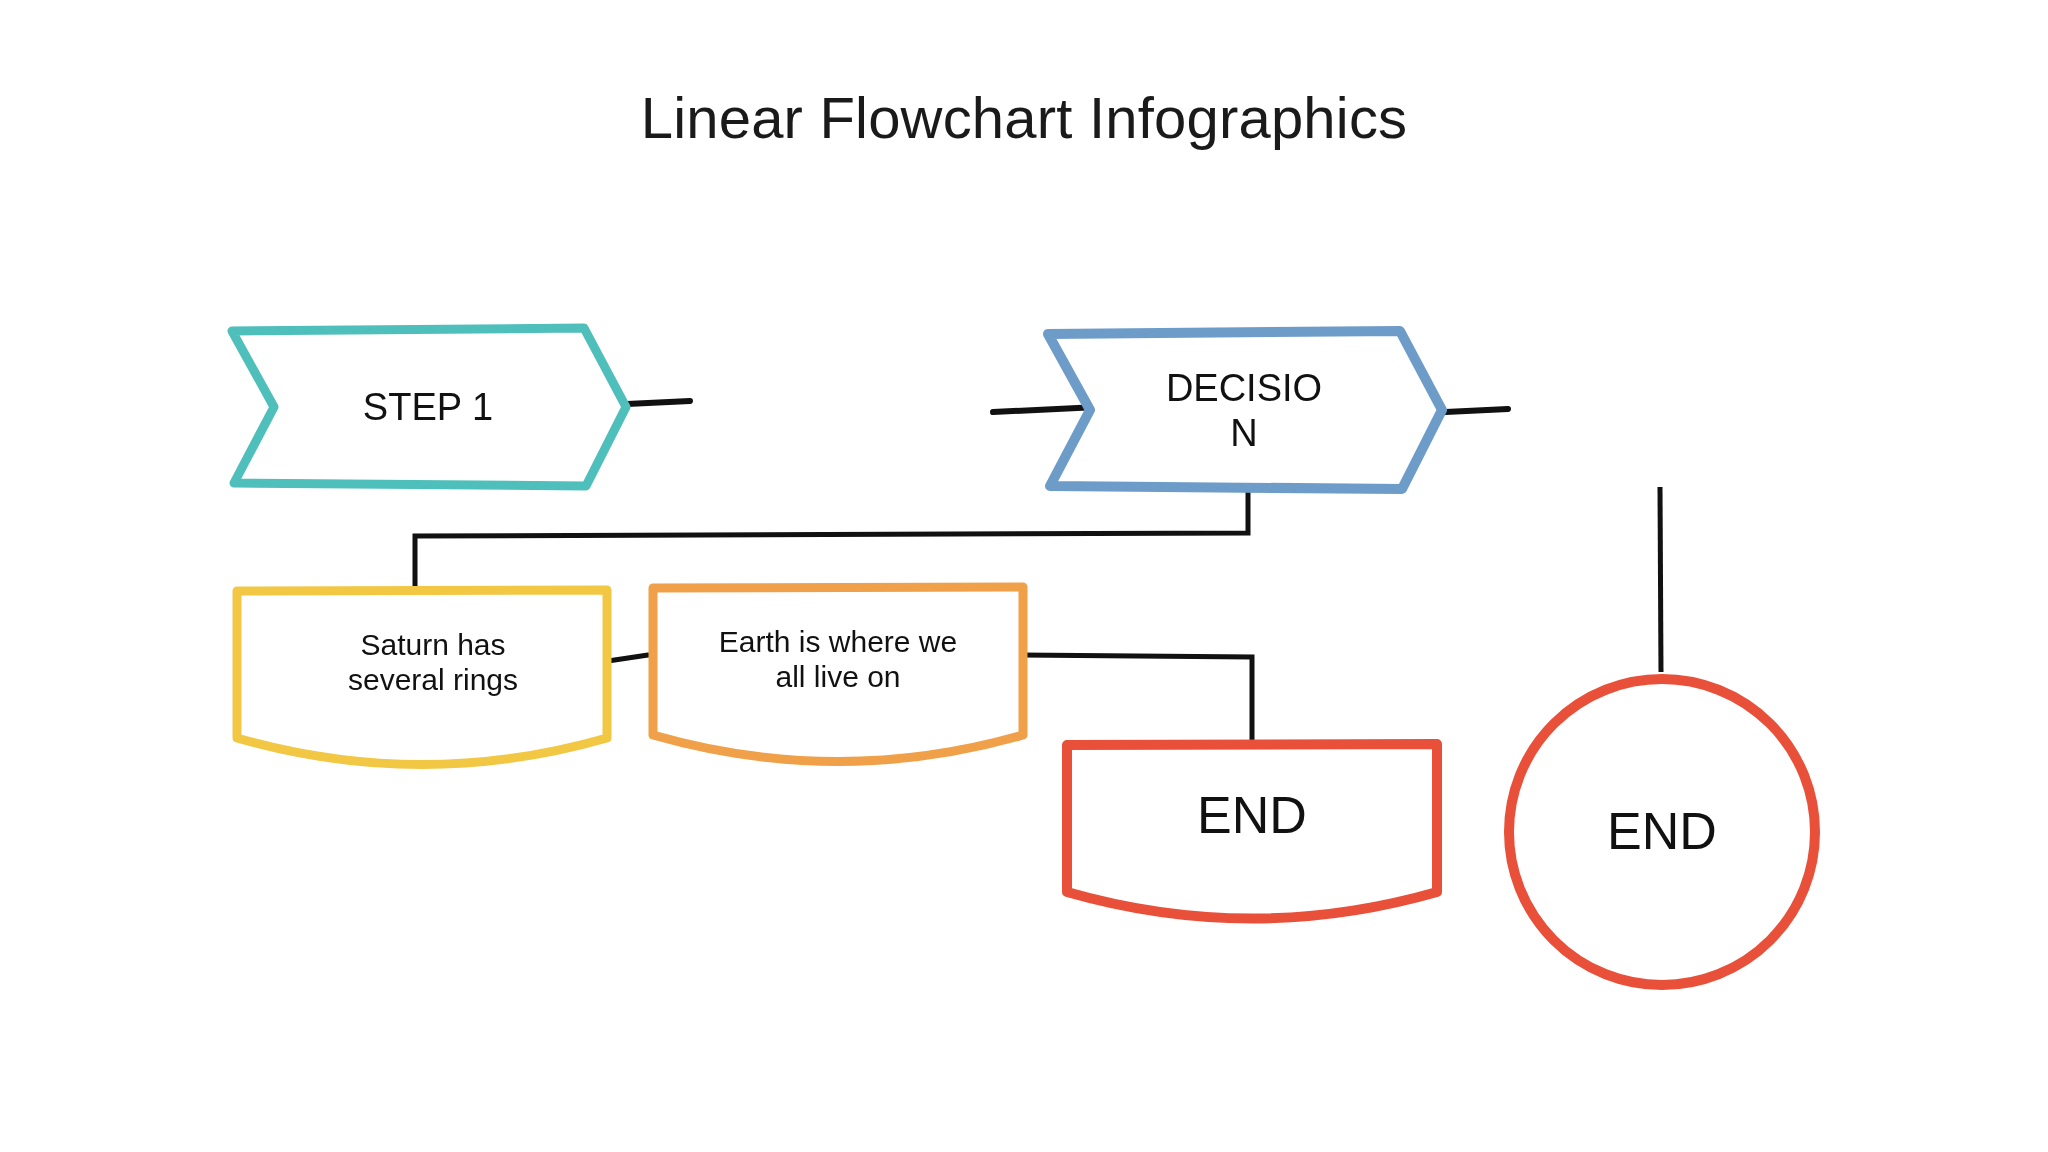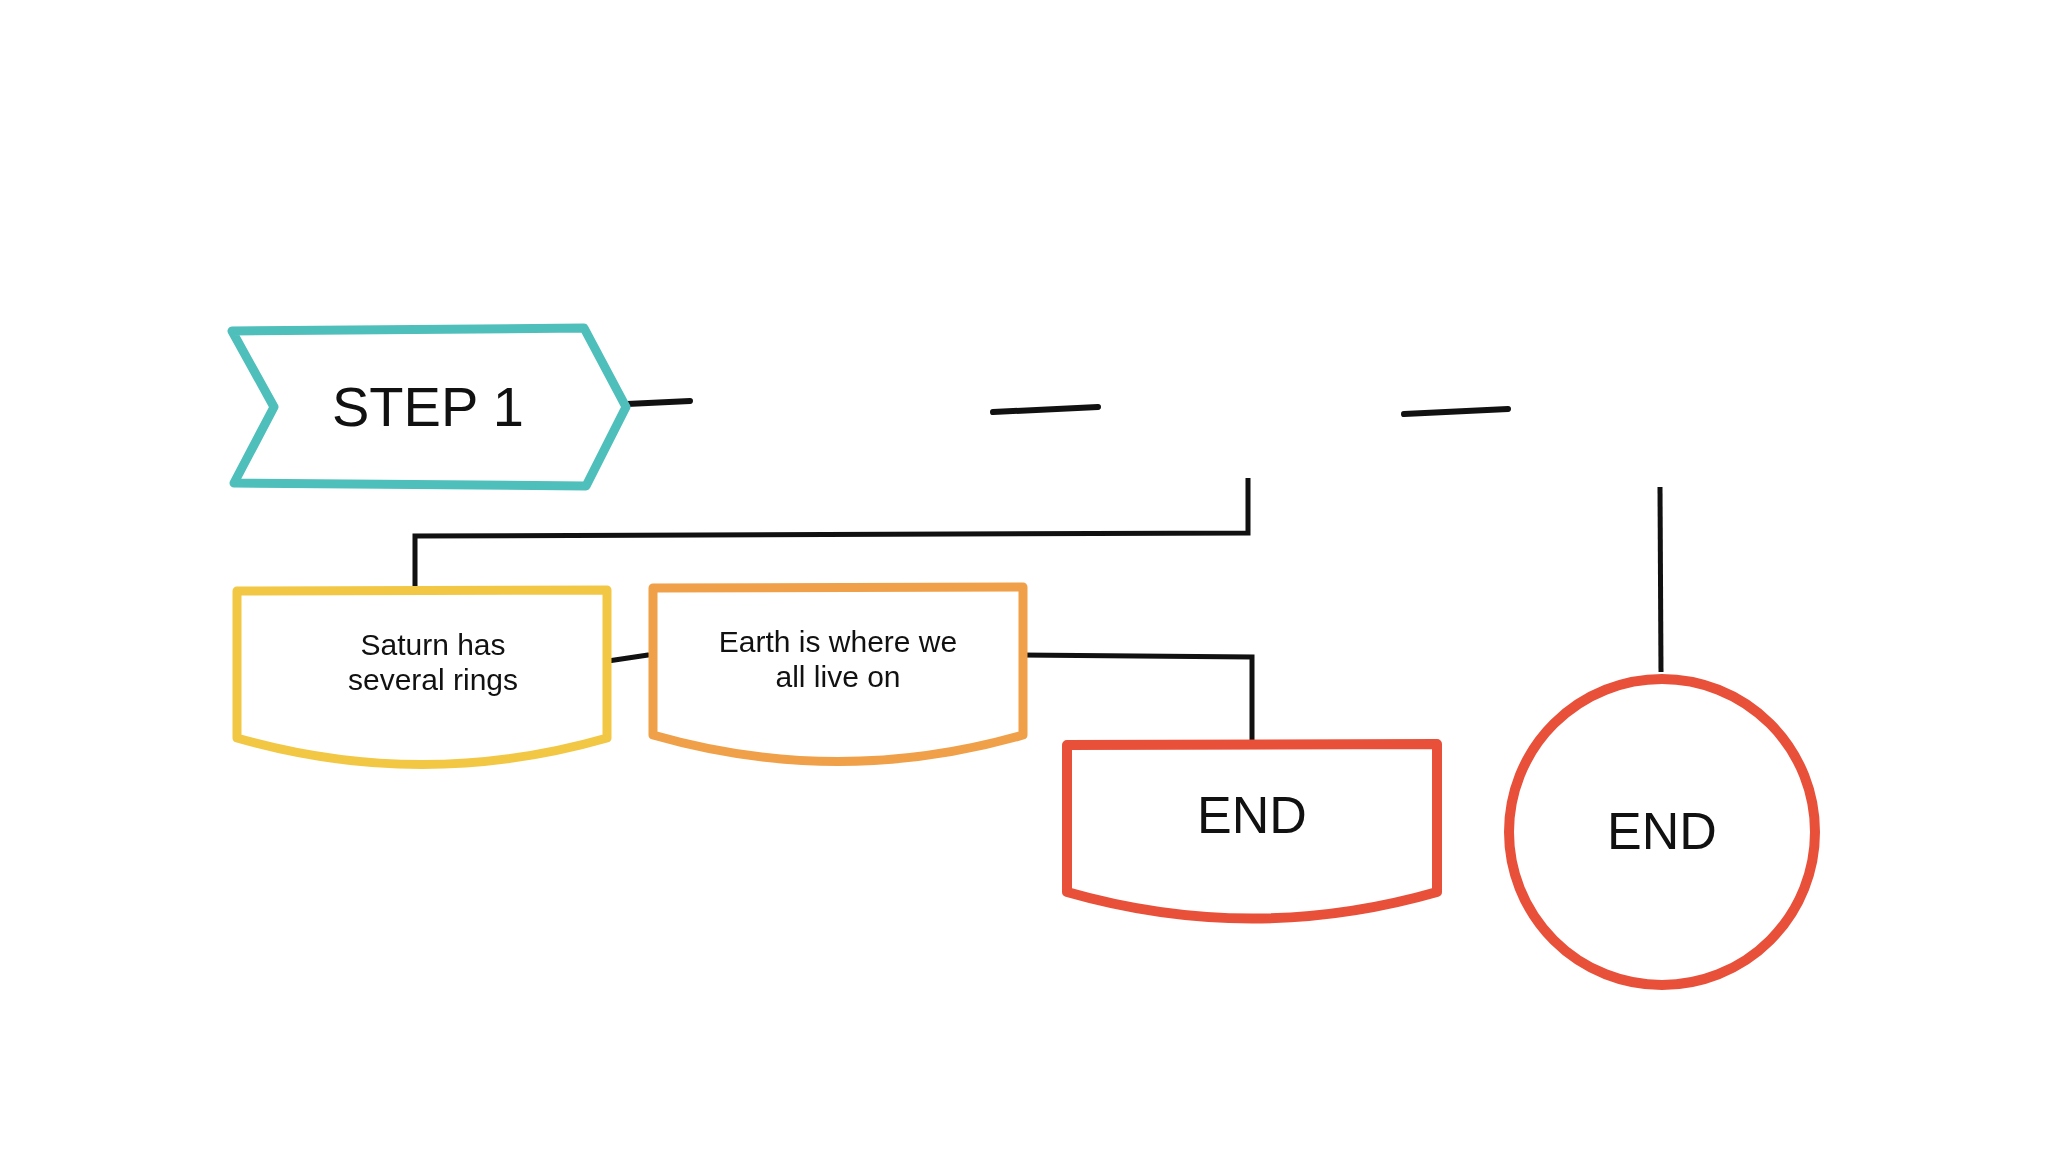--- a/index.html
+++ b/index.html
@@ -53,35 +53,36 @@
     padding: 0 14px;
     box-sizing: border-box;
     pointer-events: none;
   }
   .label.big {
     font-size: 52px;
   }
   .label.small {
     font-size: 30px;
   }
-  .label.chev-big { font-size: 56px; }
+  .label.chev-big { font-size: 38px; }
   .connector {
     position: absolute;
     left: 0;
     top: 0;
     width: 2048px;
     height: 1152px;
     pointer-events: none;
   }
 </style>
 </head>
 <body>
 
 <div id="canvas">
 
+  <div id="title">Linear Flowchart Infographics</div>
 
   <svg class="connector" viewBox="0 0 2048 1152" xmlns="http://www.w3.org/2000/svg">
 
     <path d="M 585 406 L 690 401" stroke="#111111" stroke-width="6" fill="none" stroke-linecap="round"></path>
 
     <path d="M 993 412 L 1098 407" stroke="#111111" stroke-width="6" fill="none" stroke-linecap="round"></path>
 
     <path d="M 1404 414 L 1508 409" stroke="#111111" stroke-width="6" fill="none" stroke-linecap="round"></path>
 
     <path d="M 1248 478 L 1248 533 L 415 536 L 415 586" stroke="#111111" stroke-width="5" fill="none" stroke-linejoin="miter"></path>
@@ -94,20 +95,27 @@
   </svg>
 
   <div class="node" style="left:228px; top:325px; width:400px; height:165px;">
     <svg width="400" height="165" viewBox="0 0 400 165" xmlns="http://www.w3.org/2000/svg">
       <path d="M 4 6 L 356 3 L 398 82 L 358 161 L 6 158 L 46 82 Z" fill="#ffffff" stroke="#4EBFBB" stroke-width="9" stroke-linejoin="round"></path>
     </svg>
     <div class="label chev-big">STEP 1</div>
   </div>
 
 
+  <div class="node" style="left:1044px; top:328px; width:400px; height:165px;">
+    <svg width="400" height="165" viewBox="0 0 400 165" xmlns="http://www.w3.org/2000/svg">
+      <path d="M 4 6 L 356 3 L 398 82 L 358 161 L 6 158 L 46 82 Z" fill="#ffffff" stroke="#6D9CC8" stroke-width="10" stroke-linejoin="round"></path>
+    </svg>
+    <div class="label chev-big">DECISIO
+N</div>
+  </div>
 
 
   <div class="node" style="left:232px; top:586px; width:380px; height:200px;">
     <svg width="380" height="200" viewBox="0 0 380 200" xmlns="http://www.w3.org/2000/svg">
       <path d="M 5 5 L 375 4 L 375 152 Q 190 205 5 152 Z" fill="#ffffff" stroke="#F2C744" stroke-width="9" stroke-linejoin="round"></path>
     </svg>
     <div class="label small" style="height:152px;padding-left:36px;">Saturn has
 several rings</div>
   </div>
 

